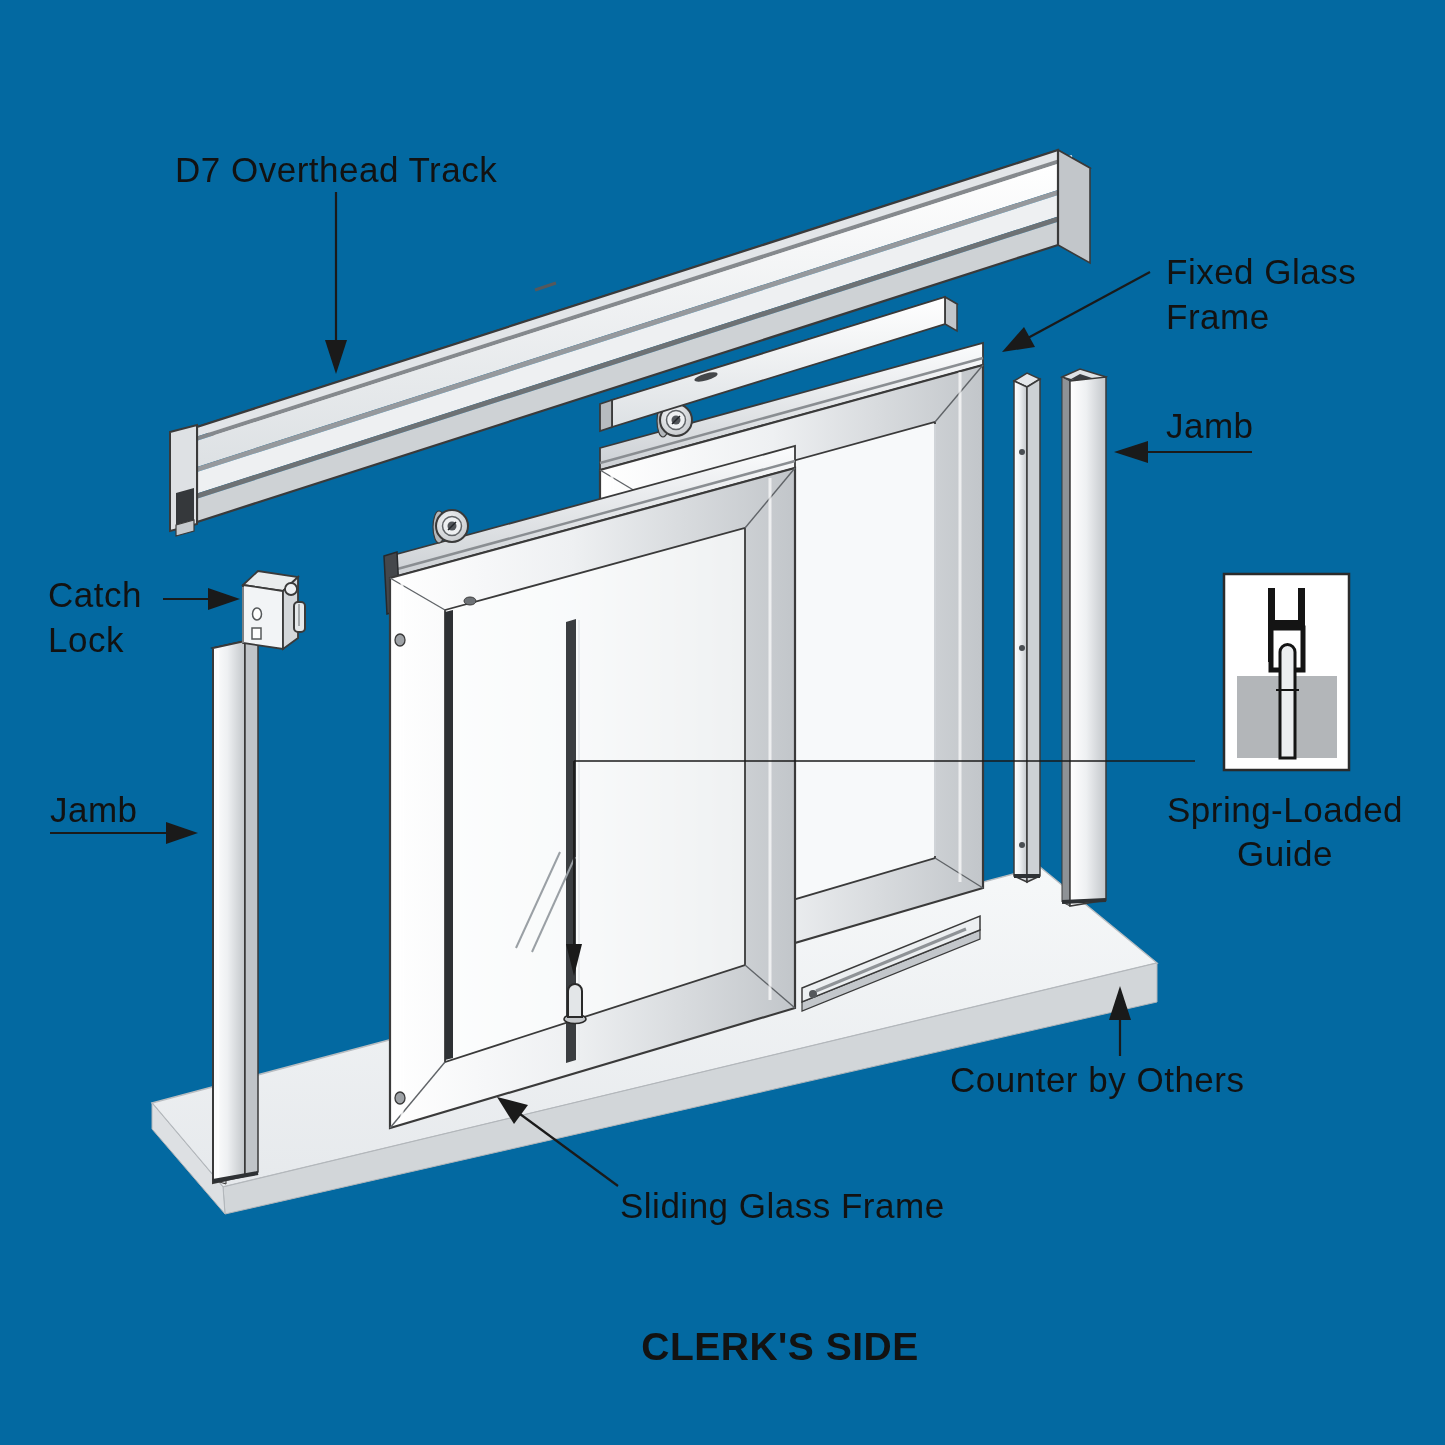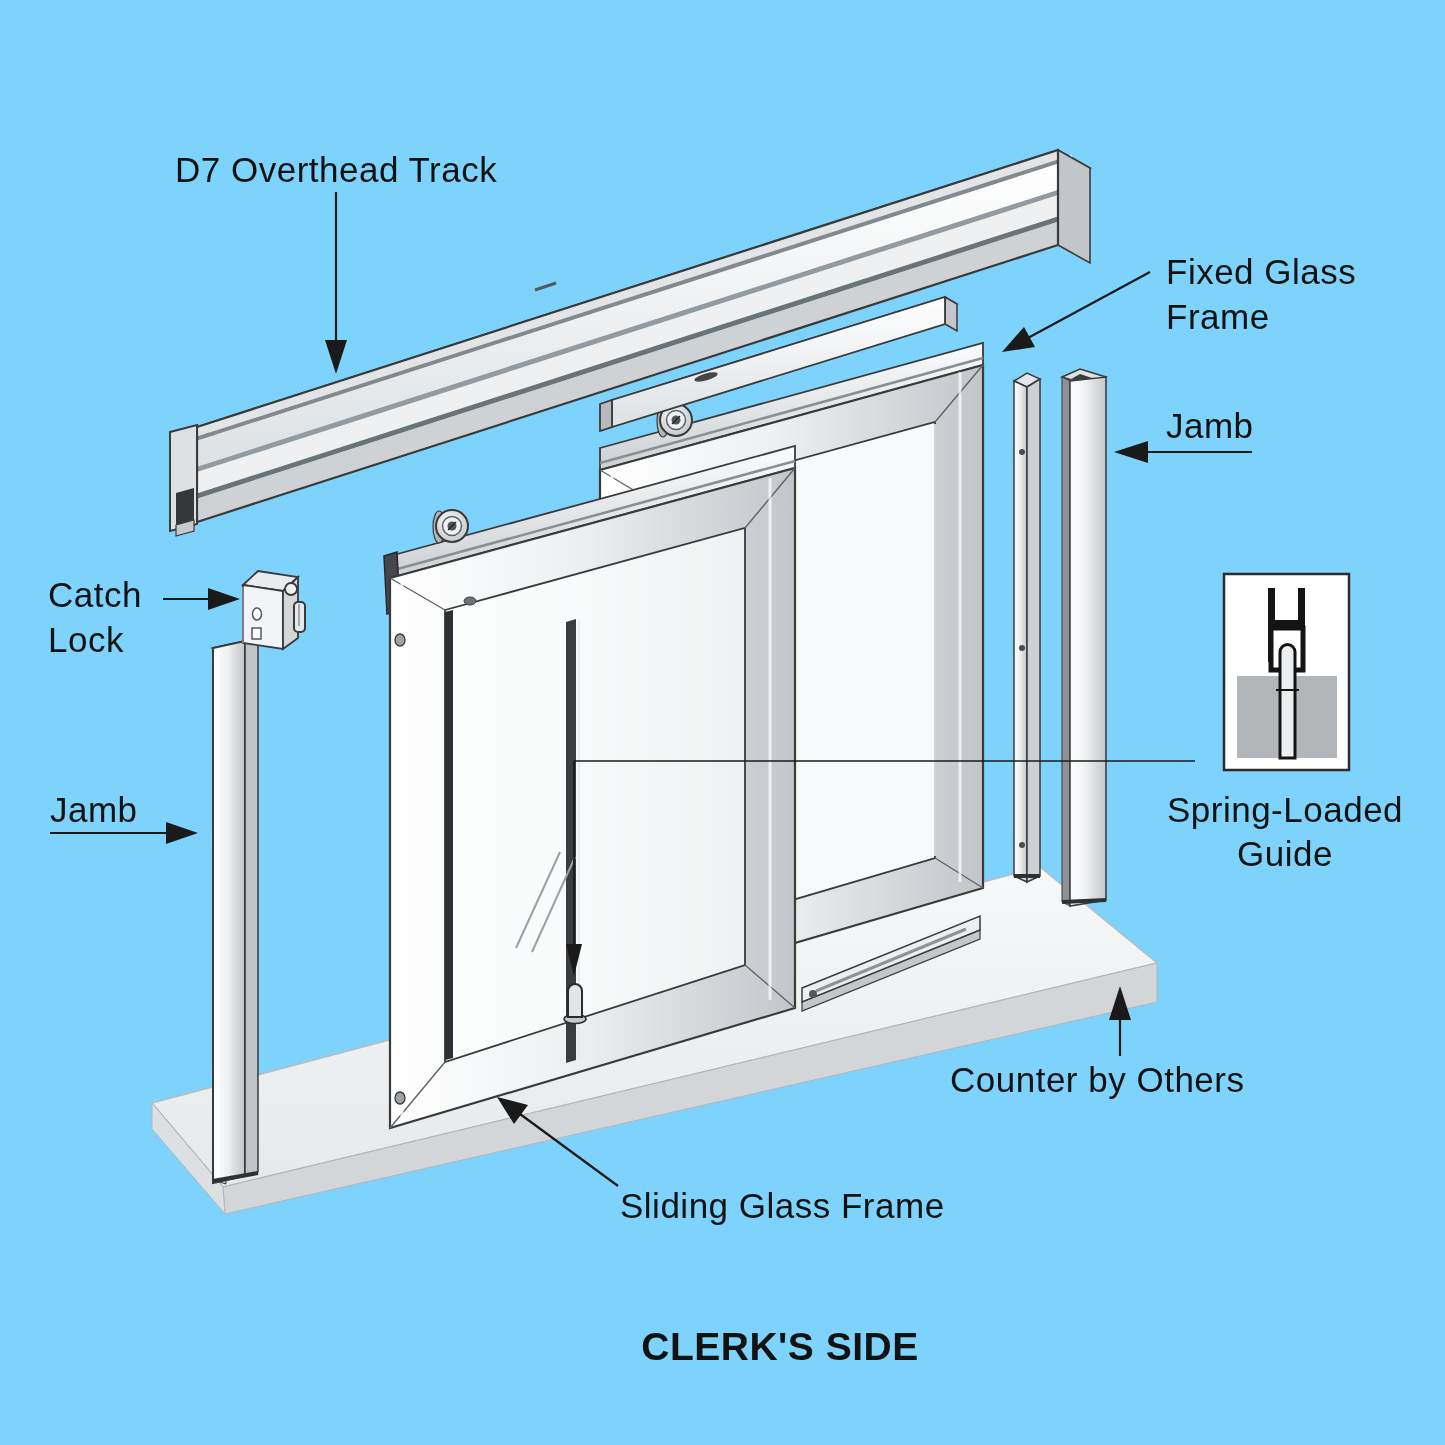--- a/index.html
+++ b/index.html
@@ -1,16 +1,16 @@
 <!DOCTYPE html>
 <html><head>
 <meta charset="utf-8">
 <style>
   html,body{margin:0;padding:0;background:#ffffff;}
-  .stage{width:1445px;height:1445px;position:relative;background:#7dd3fc;overflow:hidden;
+  .stage{width:1445px;height:1445px;position:relative;background:#0369a1;overflow:hidden;
          font-family:"Liberation Sans", sans-serif;}
   svg{position:absolute;left:0;top:0;}
   text{font-family:"Liberation Sans", sans-serif;fill:#121212;}
   .lbl{font-size:35px;letter-spacing:0.5px;}
   .title{font-size:39px;font-weight:bold;letter-spacing:0.5px;}
 </style>
 </head>
 <body>
 
 <div class="stage">

